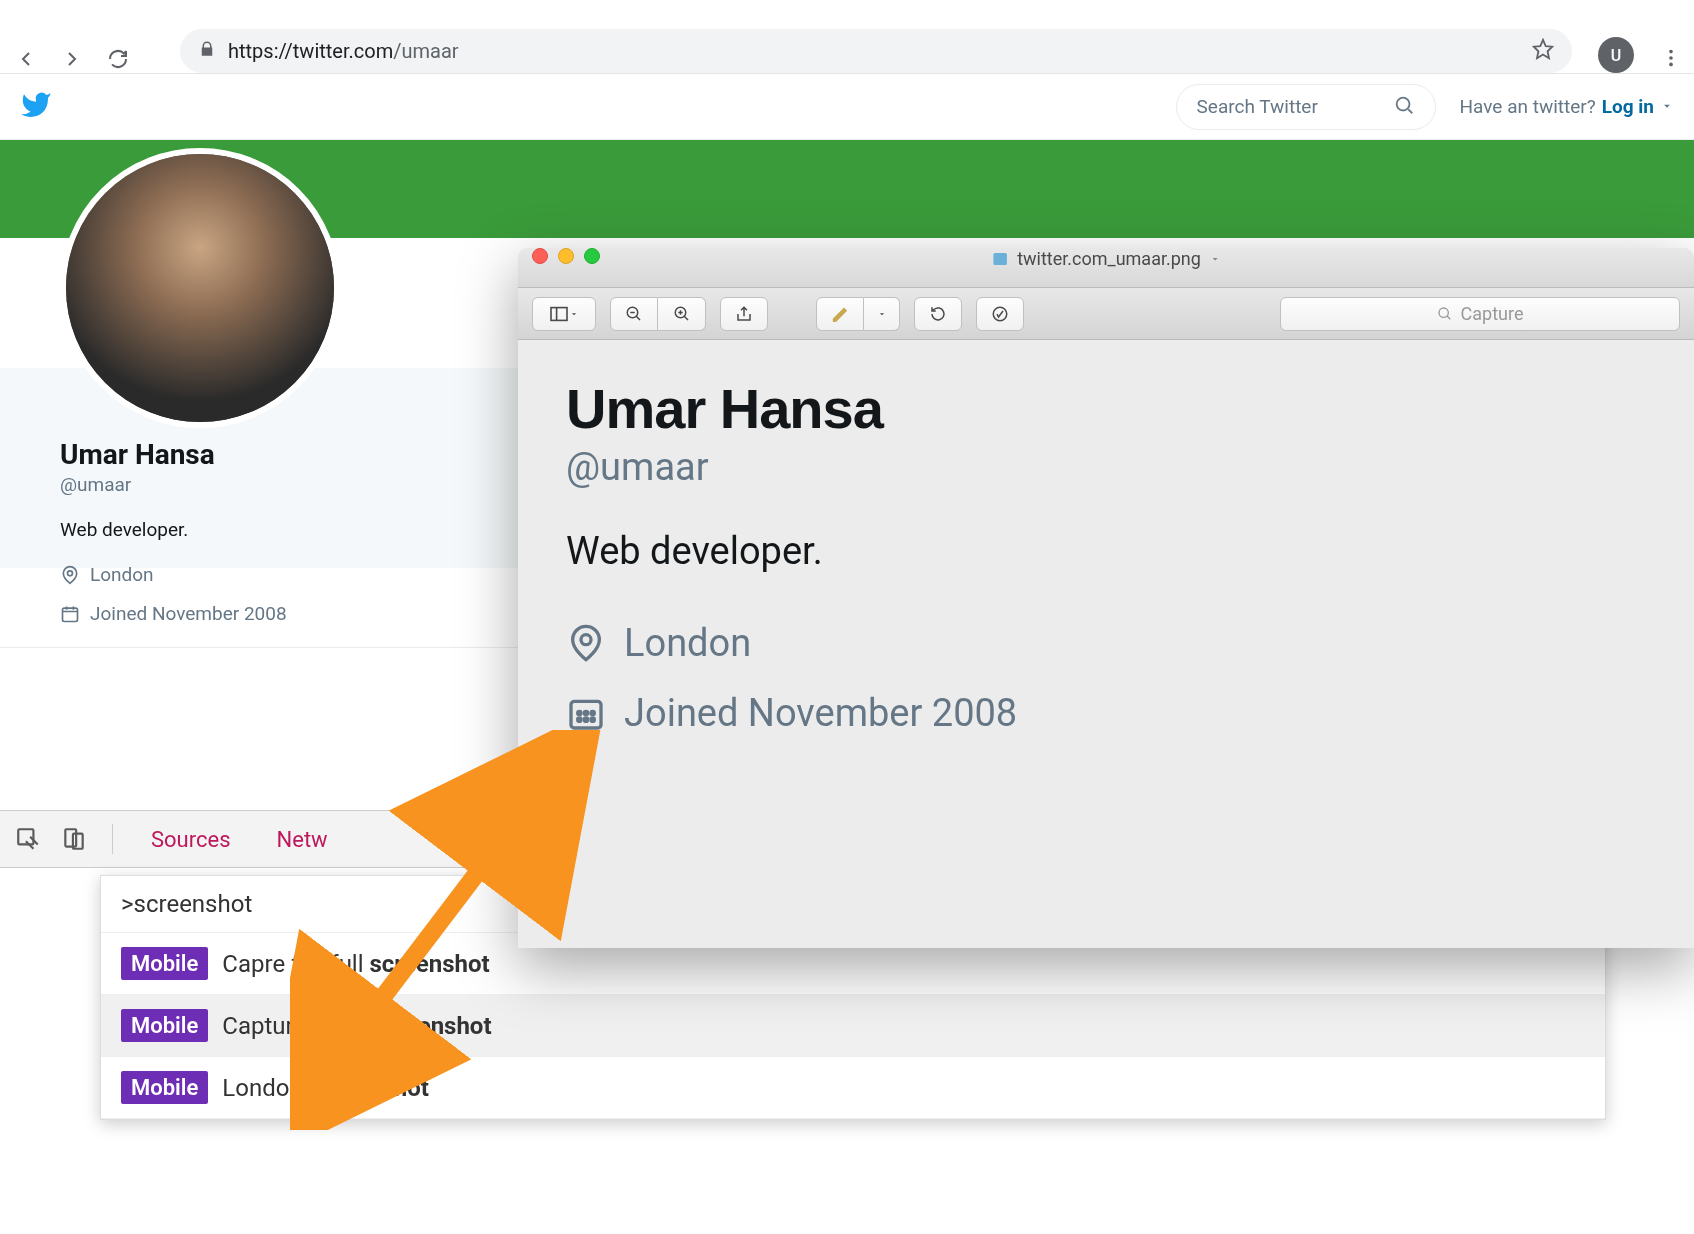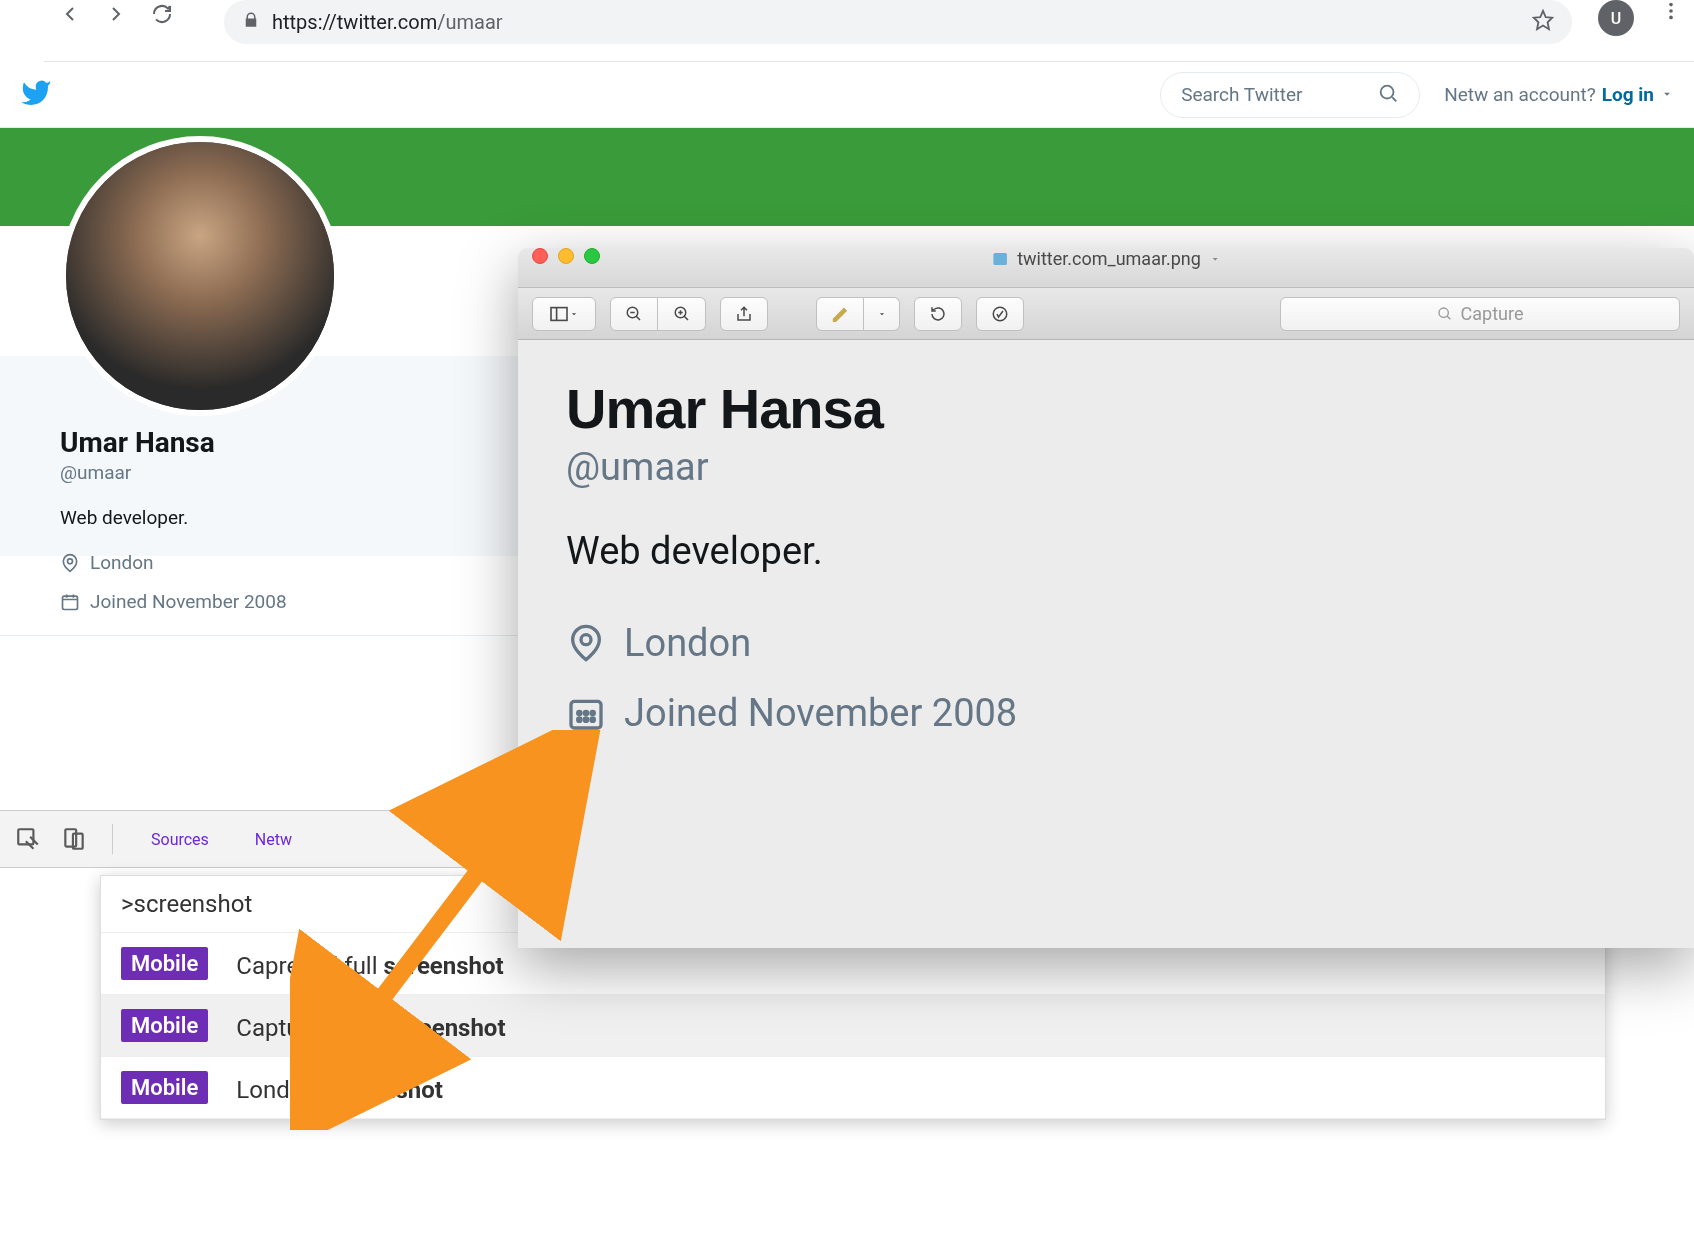--- a/index.html
+++ b/index.html
@@ -1,19 +1,19 @@
 <!DOCTYPE html>
 <html><head>
 <meta charset="utf-8">
 <style>
 * { margin: 0; padding: 0; box-sizing: border-box; }
 body { font-family: -apple-system, BlinkMacSystemFont, "Segoe UI", Roboto, Helvetica, Arial, sans-serif; background: #fff; width: 1694px; height: 1234px; overflow: hidden; position: relative; }
 
 
-.browser-bar { height: 62px; background: #fff; display: flex; align-items: flex-start; padding: 0 12px; gap: 18px; border-bottom: 1px solid #e5e5e5; margin-left: 44px; }
+.browser-bar { height: 74px; background: #fff; display: flex; align-items: flex-end; padding: 0 12px; gap: 18px; border-bottom: 1px solid #e5e5e5; }
 .nav-btn { width: 28px; height: 28px; display: flex; align-items: center; justify-content: center; color: #5f6368; cursor: pointer; }
 .nav-btn svg { width: 24px; height: 24px; }
 .address-bar { flex: 1; height: 44px; background: #f1f3f4; border-radius: 22px; display: flex; align-items: center; padding: 0 18px; gap: 12px; margin-left: 30px; }
 .lock-icon { color: #5f6368; }
 .url-text { font-size: 20px; color: #202124; }
 .url-path { color: #5f6368; }
 .star-icon { color: #5f6368; margin-left: auto; }
 .avatar-circle { width: 36px; height: 36px; border-radius: 50%; background: #5f6368; color: #fff; display: flex; align-items: center; justify-content: center; font-size: 16px; font-weight: 500; margin-left: 8px; }
 .more-icon { color: #5f6368; margin-left: 8px; }
 
@@ -40,27 +40,27 @@
 .display-name { font-size: 28px; font-weight: 700; color: #14171a; margin-bottom: 2px; }
 .handle-small { font-size: 19px; color: #657786; margin-bottom: 22px; }
 .bio-small { font-size: 19px; color: #14171a; margin-bottom: 22px; }
 .meta-row { display: flex; align-items: center; gap: 10px; color: #657786; font-size: 19px; margin-bottom: 16px; }
 .meta-row svg { color: #657786; }
 
 
 .devtools-bar { height: 58px; background: #f3f3f3; border-top: 1px solid #ccc; border-bottom: 1px solid #ccc; display: flex; align-items: center; padding: 0 14px; gap: 18px; position: absolute; top: 810px; left: 0; right: 0; }
 .devtools-icon { width: 28px; height: 28px; color: #5a5a5a; display: flex; align-items: center; justify-content: center; }
 .devtools-divider { width: 1px; height: 30px; background: #ccc; margin: 0 6px; }
-.devtools-tab { font-size: 16px; color: #6d28d9; padding: 0 14px; }
+.devtools-tab { font-size: 22px; color: #be185d; padding: 0 14px; }
 
 
 .cmd-menu { position: absolute; top: 875px; left: 100px; right: 88px; background: #fff; box-shadow: 0 4px 16px rgba(0,0,0,0.2); border: 1px solid #ddd; }
 .cmd-input { padding: 14px 20px; font-size: 24px; color: #333; border-bottom: 1px solid #eee; }
 .cmd-list { }
-.cmd-item { display: flex; align-items: flex-end; padding: 14px 20px; gap: 28px; font-size: 24px; color: #333; border-bottom: 1px solid #eee; }
+.cmd-item { display: flex; align-items: center; padding: 14px 20px; gap: 14px; font-size: 24px; color: #333; border-bottom: 1px solid #eee; }
 .cmd-item.selected { background: #f0f0f0; }
 .cmd-badge { background: #6e2db5; color: #fff; padding: 4px 10px; font-size: 22px; font-weight: 600; border-radius: 2px; }
 .cmd-text b { font-weight: 700; }
 
 
 .preview-window { position: absolute; top: 248px; left: 518px; width: 1176px; height: 700px; background: #ececec; border-radius: 10px 10px 0 0; box-shadow: 0 20px 60px rgba(0,0,0,0.35); overflow: hidden; }
 .preview-titlebar { height: 40px; background: linear-gradient(#e8e8e8, #d8d8d8); display: flex; align-items: flex-start; padding: 0 14px; gap: 10px; border-bottom: 1px solid #bcbcbc; }
 .traffic-dot { width: 16px; height: 16px; border-radius: 50%; }
 .traffic-dot.red { background: #ff5f57; border: 0.5px solid #e1493f; }
 .traffic-dot.yellow { background: #ffbd2e; border: 0.5px solid #dfa123; }
@@ -143,21 +143,21 @@
     <div class="search-pill">
       <span class="search-pill-text">Search Twitter</span>
       <span class="search-pill-icon">
         <svg width="22" height="22" viewBox="0 0 24 24" fill="none" stroke="currentColor" stroke-width="2">
             <circle cx="11" cy="11" r="7"></circle>
             <path d="m21 21-4.3-4.3"></path>
           </svg>
       </span>
     </div>
     <div class="account-prompt">
-      <span>Netw an account?</span>
+      <span>Have an twitter?</span>
       <span class="login-link">Log in</span>
       <span class="caret-down">
         <svg width="14" height="14" viewBox="0 0 24 24" fill="currentColor">
             <path d="M7 10l5 5 5-5z"></path>
           </svg>
       </span>
     </div>
   </div>
 </div>
 

